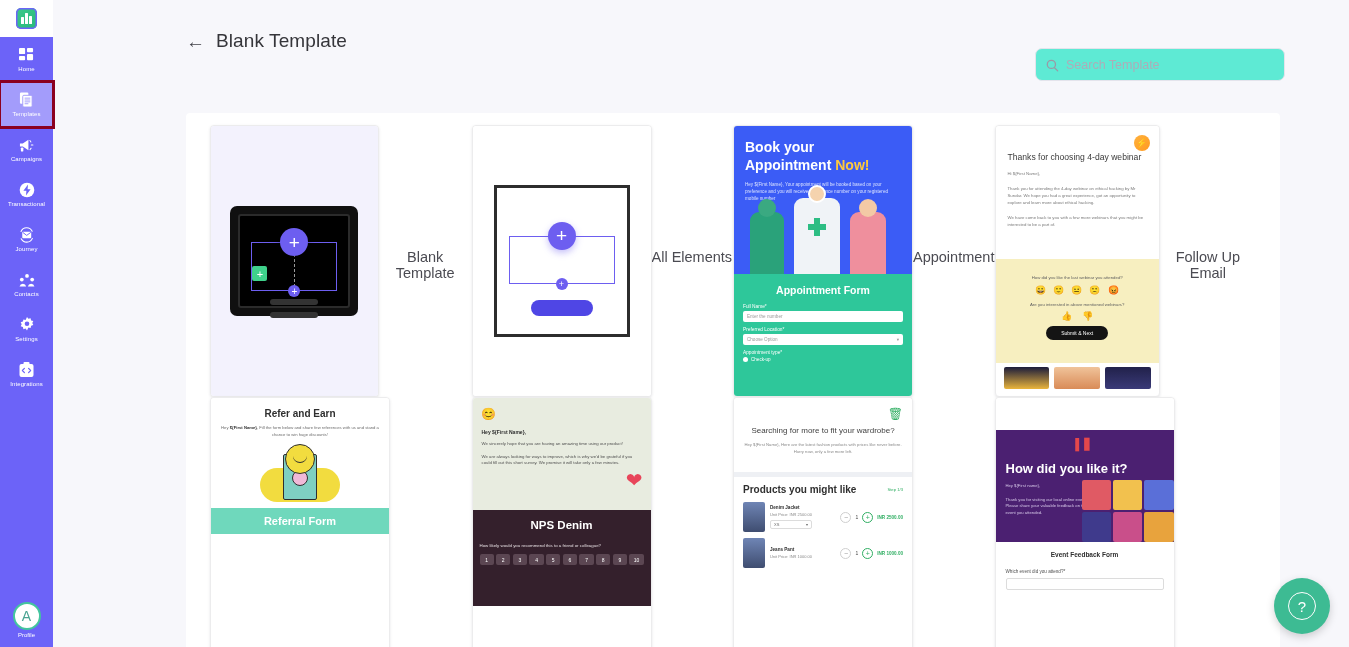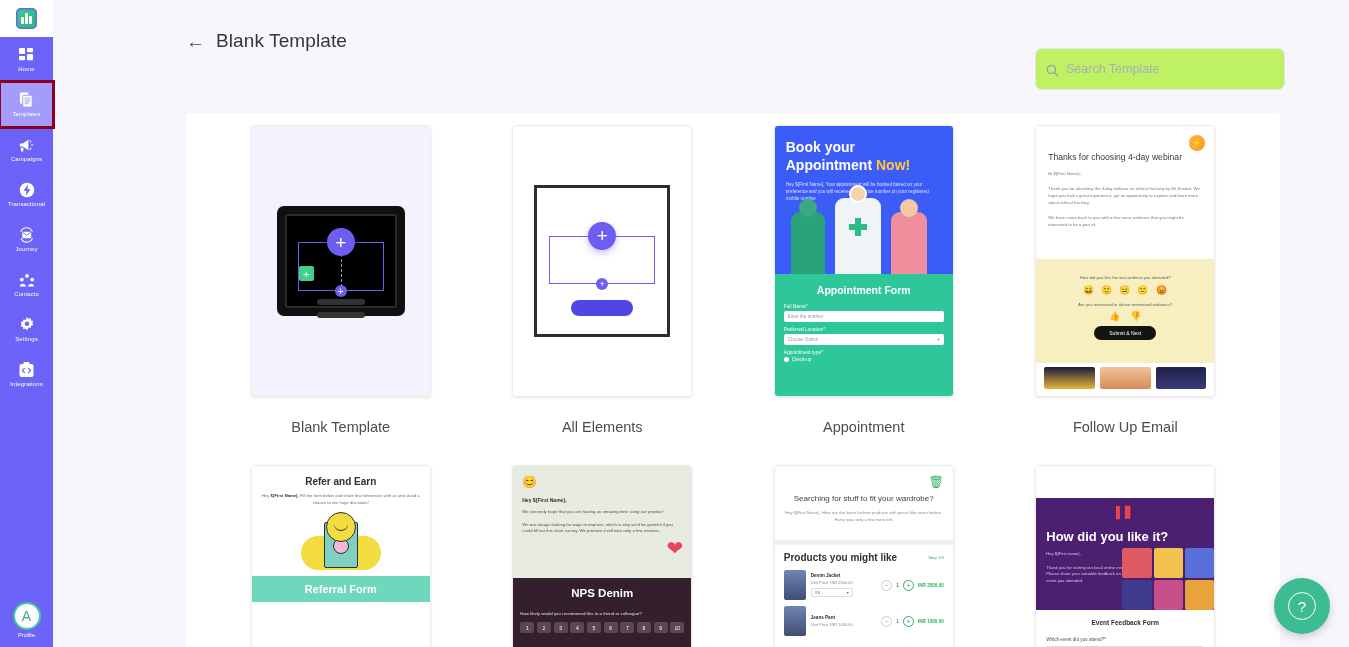--- a/index.html
+++ b/index.html
@@ -65,40 +65,40 @@
   .back-arrow {
     font-size: 19px; color: #3f3f46; line-height: 20px; cursor: pointer;
     margin-right: 11px; margin-top: 2px;
   }
   .page-title { font-size: 19px; font-weight: 400; color: #35353a; letter-spacing: .1px; }
 
   .search-wrap {
     position: absolute; top: 48px; right: 64px; width: 250px; height: 33px;
   }
   .search-box {
-    width: 250px; height: 42px; background: #bef264; border: 1px solid #e4e4ec;
+    width: 250px; height: 33px; background: #5eead4; border: 1px solid #e4e4ec;
     border-radius: 7px; display: flex; align-items: center; padding: 0 10px;
   }
   .search-ico { width: 13px; height: 13px; margin-right: 7px; flex: 0 0 13px; }
   .search-input {
     border: 0; outline: 0; font-size: 12.5px; color: #55555c;
     font-family: "Liberation Sans", sans-serif; width: 210px; background: transparent;
   }
   .search-input::placeholder { color: #adadb8; }
 
   
   .panel {
     position: absolute; left: 133px; top: 113px; right: 69px; bottom: -40px;
     background: #ffffff; border-radius: 4px;
   }
   .grid {
     display: grid; grid-template-columns: repeat(4, 1fr);
     padding: 12px 24px 0 24px; row-gap: 0px;
   }
-  .cell { display: flex; flex-direction: column; align-items: center; }
+  .cell { display: flex; flex-direction: row; align-items: center; }
   .card {
     width: 180px; height: 272px; background: #fff;
     border: 1px solid #ececed; border-radius: 4px;
     box-shadow: 0 1px 3px rgba(20,20,43,.10);
     overflow: hidden; position: relative; cursor: pointer;
   }
   .card-label {
     margin-top: 22px; font-size: 14.5px; color: #4b4b52; text-align: center;
     height: 46px;
   }
@@ -576,21 +576,21 @@
               </div>
             </div>
           </div>
 
         </div>
 
         <div class="cell">
           <div class="card">
             <div class="wd-badge">🗑</div>
             <div class="wd-top">
-              <div class="wd-title">Searching for stuff to fit your wardrobe?</div>
+              <div class="wd-title">Searching for more to fit your wardrobe?</div>
               <div class="wd-p">Hey ${First Name}, Here are the latest fashion products with prices like never before. Hurry now, only a few more left.</div>
             </div>
             <div class="wd-sep"></div>
             <div class="wd-head">
               <span class="wd-head-t">Products you might like</span>
               <span class="wd-step">Step 1/3</span>
             </div>
             <div class="wd-row">
               <div class="wd-thumb"></div>
               <div class="wd-info">

